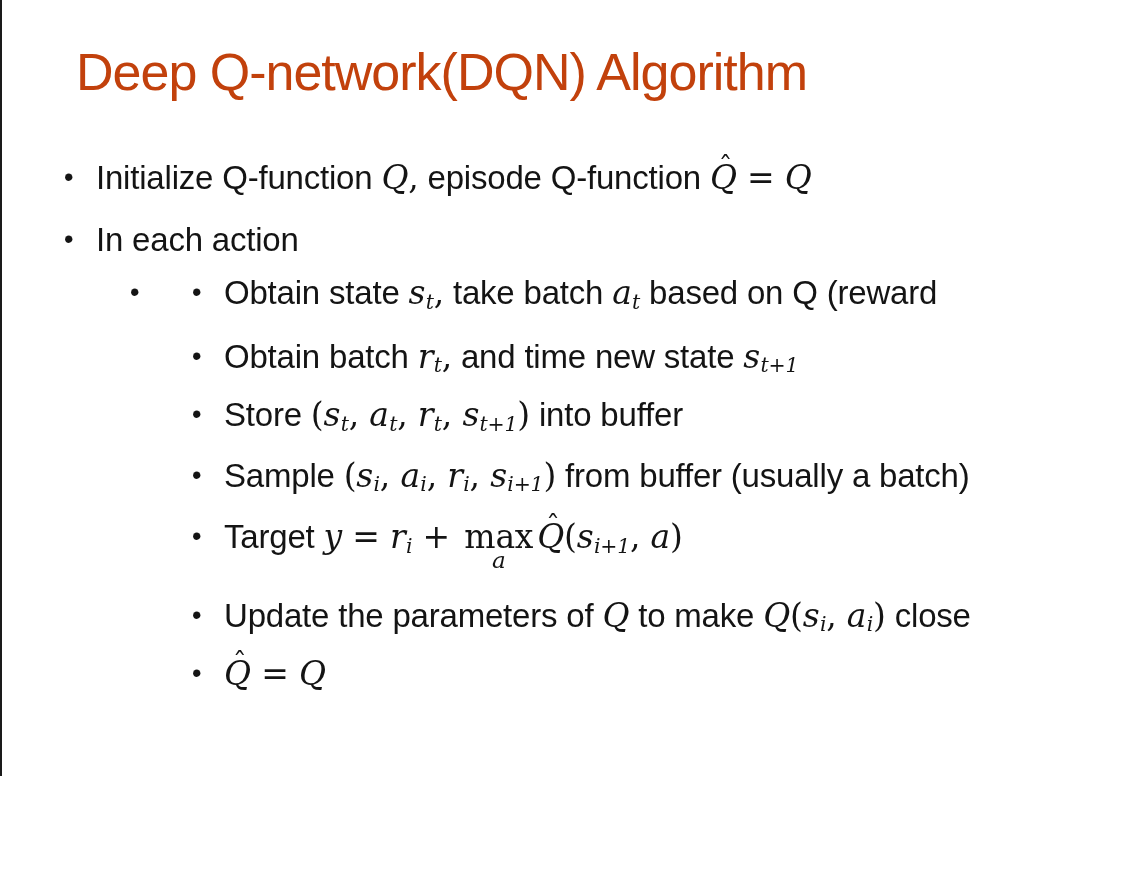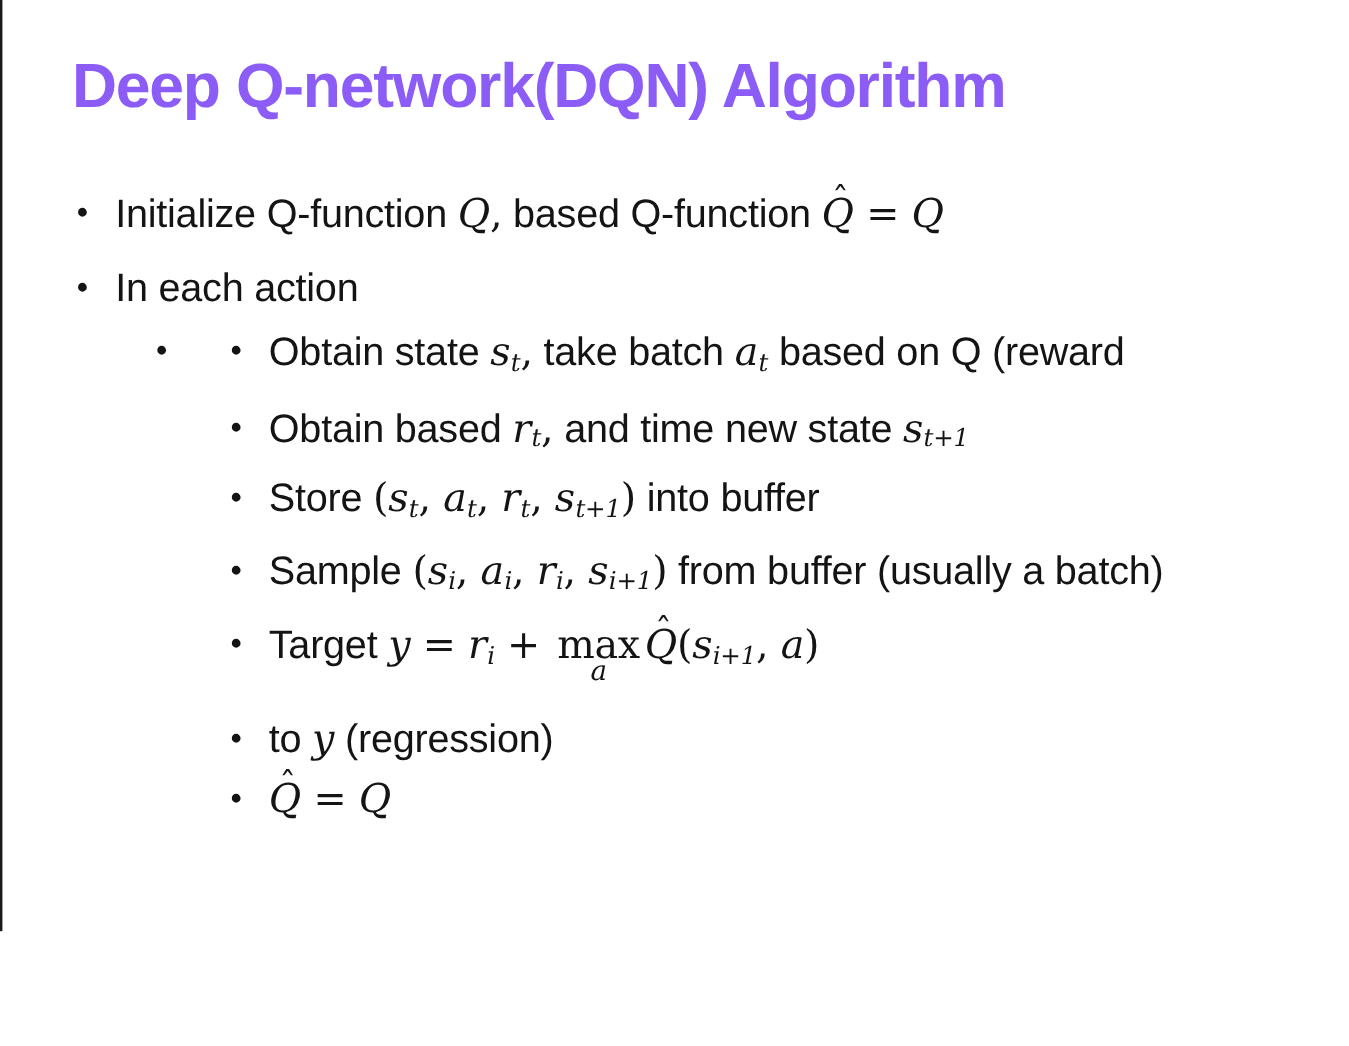--- a/index.html
+++ b/index.html
@@ -9,23 +9,23 @@
     background:#ffffff;
     overflow:hidden;
     font-family:"Liberation Sans", sans-serif;
     color:#141414;
   }
   .left-border{
     position:absolute;left:0;top:0;width:2px;height:776px;
     background:#1a1a1a;
   }
   .title{
-    position:absolute;left:60px;top:42px;
-    font-size:52px;font-weight:700;letter-spacing:-1px;
-    color:#8b5cf6;white-space:nowrap;
+    position:absolute;left:76px;top:42px;
+    font-size:52px;font-weight:400;letter-spacing:-1px;
+    color:#c2410c;white-space:nowrap;
   }
   .content{
     position:absolute;left:0;top:158px;width:1110px;
   }
   .row{position:relative;font-size:33px;line-height:40px;letter-spacing:-0.2px;}
   .row .bullet{position:absolute;top:-1px;font-size:0.82em;}
   .lvl1{padding-left:96px;}  .lvl1 .bullet{left:64px;}
   .lvl2{padding-left:160px;} .lvl2 .bullet{left:130px;}
   .lvl3{padding-left:224px;} .lvl3 .bullet{left:192px;}
   .row:nth-child(1){margin-bottom:22px;}
@@ -53,51 +53,51 @@
 </style>
 </head>
 <body>
 
 <div class="slide">
   <div class="left-border"></div>
   <div class="title">Deep Q-network(DQN) Algorithm</div>
   <div class="content">
       <div class="row lvl1">
         <span class="bullet">•</span>
-        <div class="line"><span class="txt">Initialize Q-function </span><span class="mvar">Q</span><span class="mop">,</span><span class="txt"> based Q-function </span><span class="mvar"><span class="vhat"><span class="hatmark">ˆ</span>Q</span></span><span class="mop"> = </span><span class="mvar">Q</span></div>
+        <div class="line"><span class="txt">Initialize Q-function </span><span class="mvar">Q</span><span class="mop">,</span><span class="txt"> episode Q-function </span><span class="mvar"><span class="vhat"><span class="hatmark">ˆ</span>Q</span></span><span class="mop"> = </span><span class="mvar">Q</span></div>
       </div>
       <div class="row lvl1">
         <span class="bullet">•</span>
         <div class="line"><span class="txt">In each action</span></div>
       </div>
       <div class="row lvl2">
         <span class="bullet">•</span>
       </div>
       <div class="row lvl3">
         <span class="bullet">•</span>
         <div class="line"><span class="txt">Obtain state </span><span class="mvar">s<span class="msub">t</span></span><span class="mop">,</span><span class="txt"> take batch </span><span class="mvar">a<span class="msub">t</span></span><span class="txt"> based on Q (reward</span></div>
       </div>
       <div class="row lvl3">
         <span class="bullet">•</span>
-        <div class="line"><span class="txt">Obtain based </span><span class="mvar">r<span class="msub">t</span></span><span class="mop">,</span><span class="txt"> and time new state </span><span class="mvar">s<span class="msub">t+1</span></span></div>
+        <div class="line"><span class="txt">Obtain batch </span><span class="mvar">r<span class="msub">t</span></span><span class="mop">,</span><span class="txt"> and time new state </span><span class="mvar">s<span class="msub">t+1</span></span></div>
       </div>
       <div class="row lvl3">
         <span class="bullet">•</span>
         <div class="line"><span class="txt">Store </span><span class="mop">(</span><span class="mvar">s<span class="msub">t</span></span><span class="mop">, </span><span class="mvar">a<span class="msub">t</span></span><span class="mop">, </span><span class="mvar">r<span class="msub">t</span></span><span class="mop">, </span><span class="mvar">s<span class="msub">t+1</span></span><span class="mop">)</span><span class="txt"> into buffer</span></div>
       </div>
       <div class="row lvl3">
         <span class="bullet">•</span>
         <div class="line"><span class="txt">Sample </span><span class="mop">(</span><span class="mvar">s<span class="msub">i</span></span><span class="mop">, </span><span class="mvar">a<span class="msub">i</span></span><span class="mop">, </span><span class="mvar">r<span class="msub">i</span></span><span class="mop">, </span><span class="mvar">s<span class="msub">i+1</span></span><span class="mop">)</span><span class="txt"> from buffer (usually a batch)</span></div>
       </div>
       <div class="row lvl3">
         <span class="bullet">•</span>
         <div class="line"><span class="txt">Target </span><span class="mvar">y</span><span class="mop"> = </span><span class="mvar">r<span class="msub">i</span></span><span class="mop"> + </span><span class="munder"><span class="mx">max</span><span class="mu">a</span></span><span class="mvar"><span class="vhat"><span class="hatmark">ˆ</span>Q</span></span><span class="mop">(</span><span class="mvar">s<span class="msub">i+1</span></span><span class="mop">, </span><span class="mvar">a</span><span class="mop">)</span></div>
       </div>
       <div class="row lvl3">
         <span class="bullet">•</span>
-        <div class="line"><span class="txt">to </span><span class="mvar">y</span><span class="txt"> (regression)</span></div>
+        <div class="line"><span class="txt">Update the parameters of </span><span class="mvar">Q</span><span class="txt"> to make </span><span class="mvar">Q</span><span class="mop">(</span><span class="mvar">s<span class="msub">i</span></span><span class="mop">, </span><span class="mvar">a<span class="msub">i</span></span><span class="mop">)</span><span class="txt"> close</span></div>
       </div>
       <div class="row lvl3">
         <span class="bullet">•</span>
         <div class="line"><span class="mvar"><span class="vhat"><span class="hatmark">ˆ</span>Q</span></span><span class="mop"> = </span><span class="mvar">Q</span></div>
       </div>
     </div>
 </div>
 
 </body></html>

